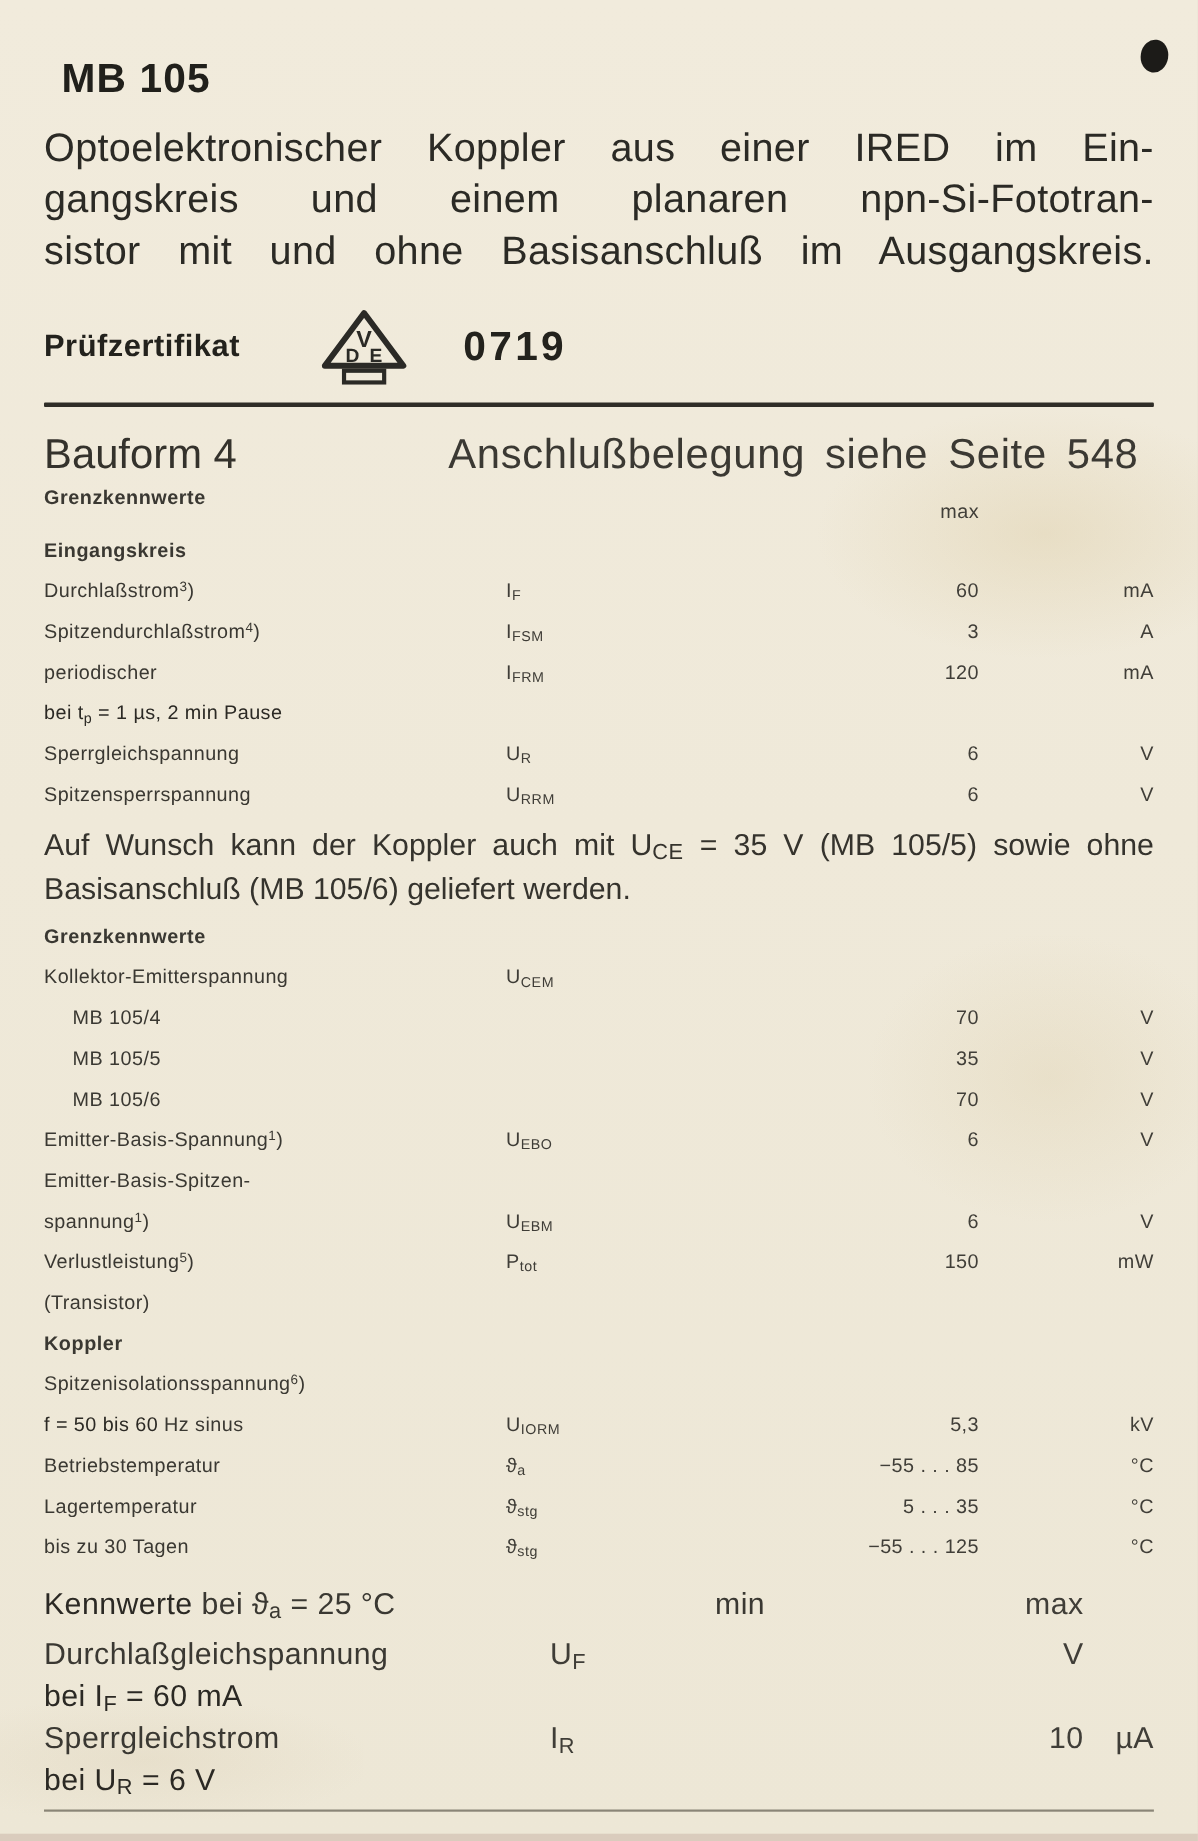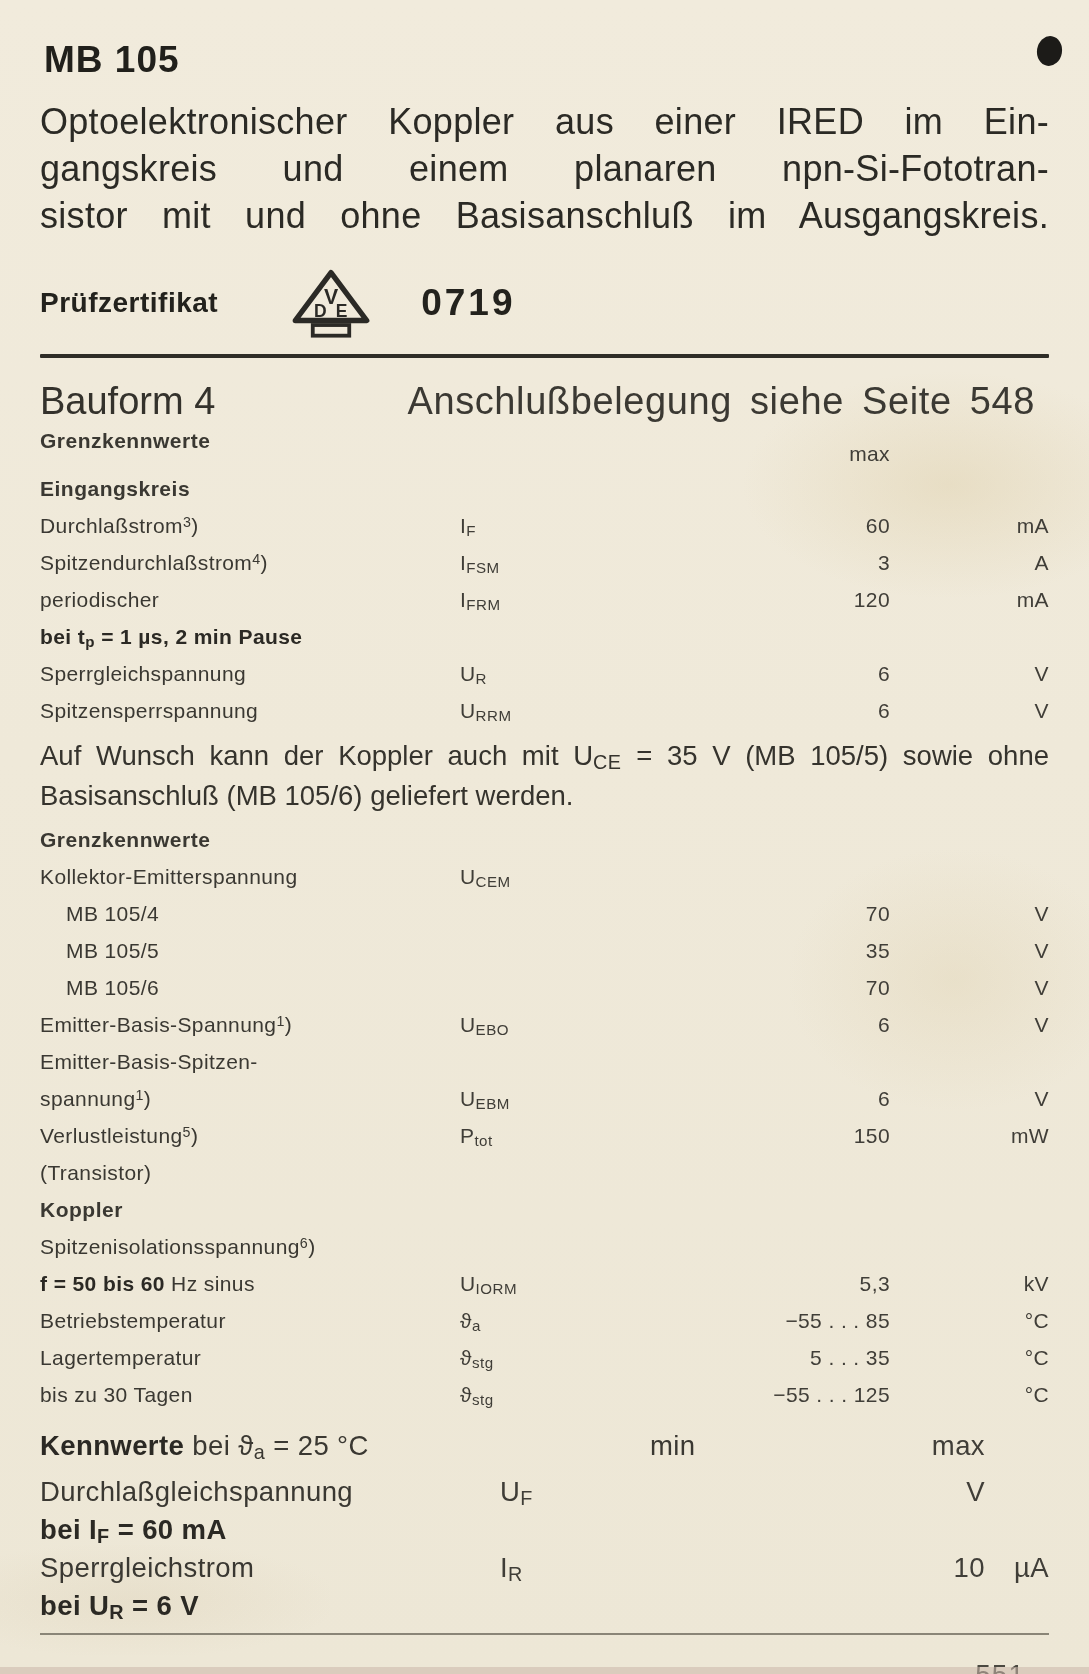--- a/index.html
+++ b/index.html
@@ -22,21 +22,21 @@
     background:radial-gradient(ellipse at 55% 50%,rgba(214,197,155,.24),rgba(214,197,155,0) 72%);}
   .stain3{left:0px;top:1545px;width:330px;height:110px;
     background:radial-gradient(ellipse at 40% 50%,rgba(208,192,160,.20),rgba(208,192,160,0) 75%);}
   .bottom-edge{position:absolute;left:0;bottom:0;width:100%;height:7px;
     background:rgba(203,182,170,.55);}
   .content{position:relative;padding:34px 40px 0 40px;}
 
   .dot{position:absolute;right:27px;top:36px;width:25px;height:30px;
     background:#1c1b18;border-radius:50%;transform:rotate(9deg);}
 
-  h1.part{margin:4px;font-size:37px;line-height:44px;font-weight:700;
+  h1.part{margin:16px;font-size:37px;line-height:44px;font-weight:700;
     letter-spacing:1px;color:#21201b;}
 
   .desc{margin-top:16px;font-size:36px;line-height:47px;color:#2b2a25;
     letter-spacing:.3px;}
   .desc-line{text-align:justify;text-align-last:justify;}
 
   .cert-row{margin-top:26px;height:76px;display:flex;align-items:center;}
   .cert-label{font-size:28px;font-weight:700;color:#23221d;letter-spacing:.5px;}
   .vde-logo{margin-left:71px;display:inline-block;line-height:0;}
   .cert-num{margin-left:48px;font-size:37px;font-weight:700;color:#23221d;
@@ -44,36 +44,36 @@
 
   .rule-thick{margin-top:13px;height:4px;background:#2f2d27;border-radius:1px;}
   .rule-thin{margin-top:8px;height:2px;background:#8a8577;}
 
   .info-row{margin-top:22px;height:36px;display:flex;
     justify-content:space-between;font-size:38px;color:#34322c;}
   .info-right{letter-spacing:.6px;word-spacing:7px;padding-right:14px;color:#3b3933;}
 
   
   .l-row{display:grid;grid-template-columns:420px 190px 240px 159px;
-    min-height:37px;line-height:37px;font-size:21px;letter-spacing:.4px;
+    min-height:37px;line-height:37px;font-size:18px;letter-spacing:.4px;
     align-items:start;}
   .header-row{margin-top:6px;min-height:48px;}
   .colhead{font-weight:400;color:#3a3832;}
   .header-row .c-val{transform:translateY(13px);}
   .span{grid-column:1/-1;}
   .span2{grid-column:1/3;}
   .bold{font-weight:700;color:#262420;letter-spacing:.5px;}
   .c-label{color:#3a3832;}
   .c-label.ind{padding-left:26px;}
   .c-sym{color:#3f3d37;}
   .c-val{text-align:right;color:#403e38;}
   .c-unit{text-align:right;color:#403e38;}
   sub{font-size:.72em;vertical-align:-0.22em;line-height:1;letter-spacing:.5px;}
   sup{font-size:.68em;vertical-align:.45em;line-height:1;}
-  b{font-weight:700;color:#2b2924;}
+  b{font-weight:400;color:#2b2924;}
 
   .t-par{margin:7px 0 5px 0;font-size:27.5px;line-height:40px;color:#353california:#35332d;}
   .t-par{color:#35332d;}
   .par-line{text-align:left;}
   .par-line.jb{text-align:justify;text-align-last:justify;}
 
   
   .k-row{display:grid;grid-template-columns:460px 150px 120px 215px 64px;
     min-height:38px;line-height:38px;font-size:27.5px;letter-spacing:.4px;
     align-items:start;}

